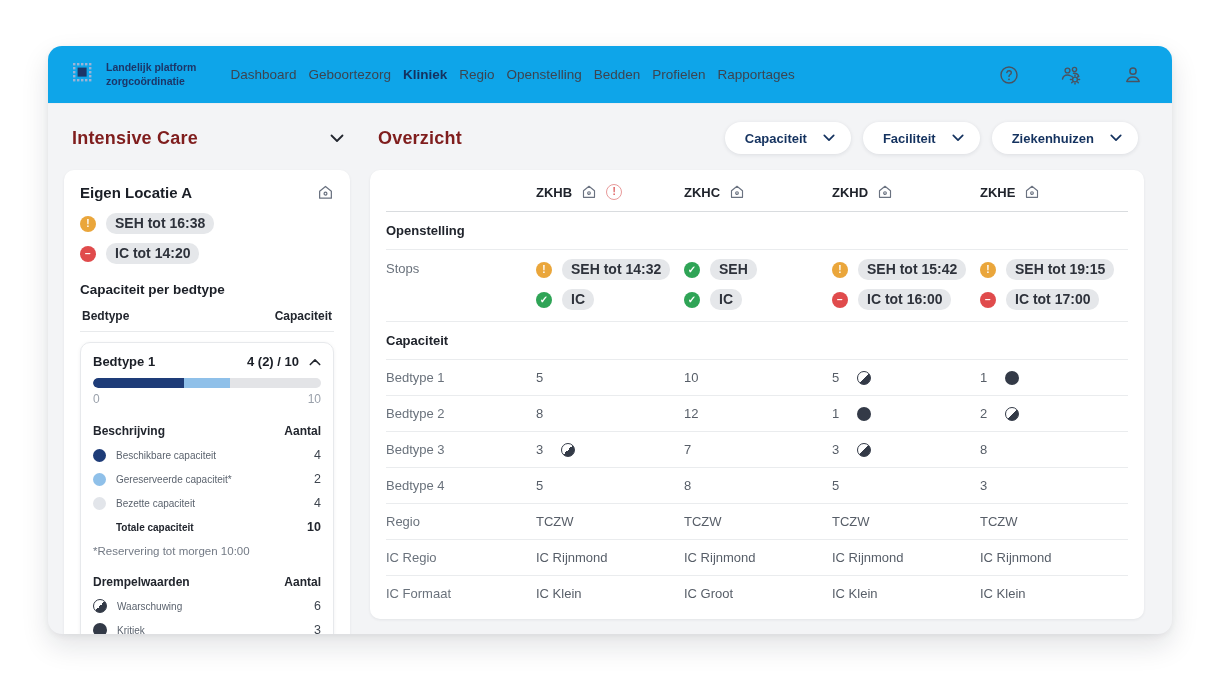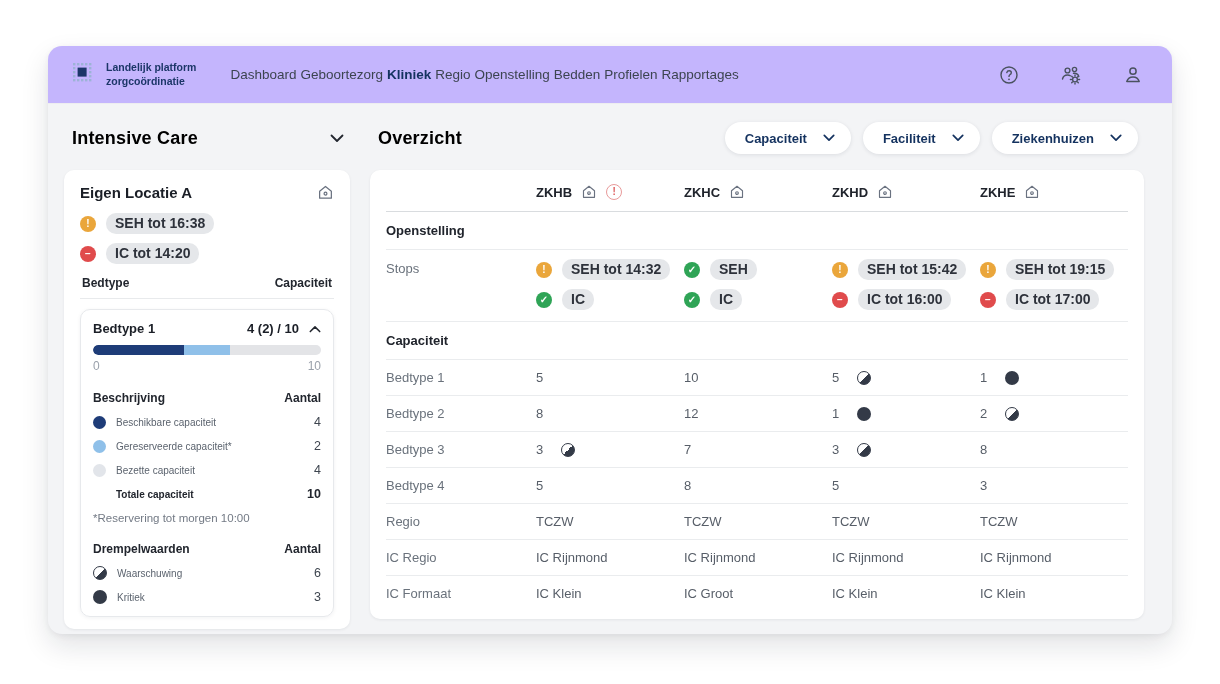--- a/index.html
+++ b/index.html
@@ -1,35 +1,35 @@
 <!DOCTYPE html>
 <html><head>
 <meta charset="utf-8">
 <style>
   * { margin:0; padding:0; box-sizing:border-box; }
   html,body { width:1220px; height:684px; background:#ffffff; font-family:"Liberation Sans", sans-serif; }
   .app-card{ position:absolute; left:48px; top:46px; width:1124px; height:588px; background:#f3f4f6;
     border-radius:14px; overflow:hidden; box-shadow:0 12px 28px rgba(16,24,40,.12), 0 2px 6px rgba(16,24,40,.06); }
 
   
-  .topbar{ height:58px; background:#c4b5fd; display:flex; align-items:center; padding:0 28px 0 24px; border-bottom:1px solid #ededf0; }
+  .topbar{ height:58px; background:#0ea5e9; display:flex; align-items:center; padding:0 28px 0 24px; border-bottom:1px solid #ededf0; }
   .logo{ display:flex; align-items:center; gap:8px; }
   .logo-text{ font-size:10.5px; line-height:1.25; color:#1c3668; font-weight:bold; }
-  .nav{ display:flex; gap:4px; margin-left:34px; }
+  .nav{ display:flex; gap:12px; margin-left:34px; }
   .nav-item{ font-size:13.5px; color:#3c4450; cursor:pointer; white-space:nowrap; }
   .nav-item.active{ color:#14325f; font-weight:bold; }
   .topbar-right{ margin-left:auto; display:flex; align-items:center; gap:40px; }
   .tb-ico{ width:22px; height:22px; display:flex; align-items:center; justify-content:center; color:#4a5260; cursor:pointer; }
 
   
   .content{ display:flex; gap:20px; padding:16px 28px 24px 16px; height:530px; }
   .left-col{ width:286px; flex:none; }
   .right-col{ flex:1; min-width:0; }
   .panel-head{ display:flex; align-items:center; justify-content:space-between; height:36px; padding:0 6px 0 8px; }
-  .panel-title{ font-size:18px; font-weight:bold; color:#000000; letter-spacing:.2px; }
+  .panel-title{ font-size:18px; font-weight:bold; color:#7f1d1d; letter-spacing:.2px; }
 
   .card{ background:#fff; border-radius:10px; box-shadow:0 1px 3px rgba(20,28,45,.07); }
 
   
   .loc-card{ margin-top:14px; padding:14px 16px 12px; }
   .loc-head{ display:flex; align-items:flex-start; justify-content:space-between; }
   .loc-title{ font-size:15px; font-weight:bold; color:#1b1f27; }
   .stops-list{ margin-top:12px; display:flex; flex-direction:column; gap:9px; }
   .badge-row{ display:flex; align-items:center; gap:10px; }
   .status-ico{ width:16px; height:16px; border-radius:50%; color:#fff; font-size:10px; font-weight:bold;
@@ -185,20 +185,21 @@
           <div class="badge-row">
             <span class="status-ico sev-warning">!</span>
             <span class="pill">SEH tot 16:38</span>
           </div>
           <div class="badge-row">
             <span class="status-ico sev-critical">−</span>
             <span class="pill">IC tot 14:20</span>
           </div>
         </div>
 
+        <div class="cap-title">Capaciteit per bedtype</div>
         <div class="cap-cols" style="border-bottom:1px solid #e8eaec;">
           <span>Bedtype</span>
           <span>Capaciteit</span>
         </div>
 
         <div style="margin-top:10px;" class="bt-box">
           <div class="bt-row">
             <span class="bt-name">Bedtype 1</span>
             <span class="bt-val">4 (2) / 10</span>
             <span>

